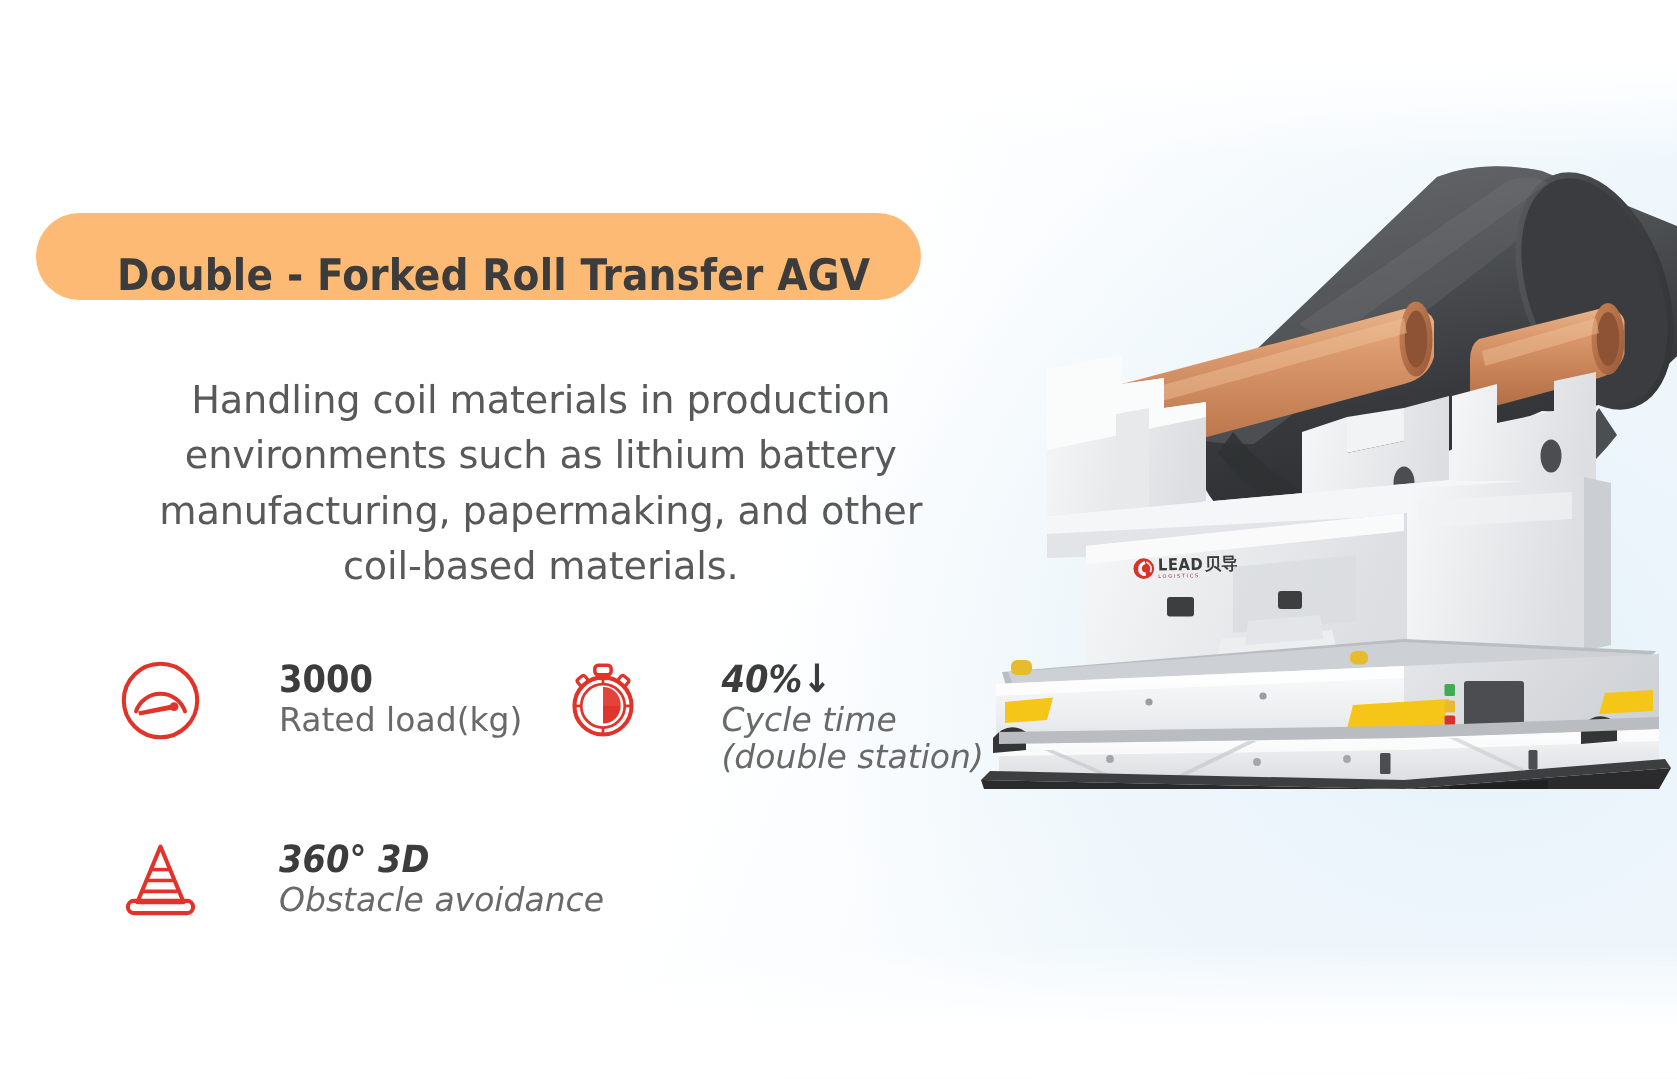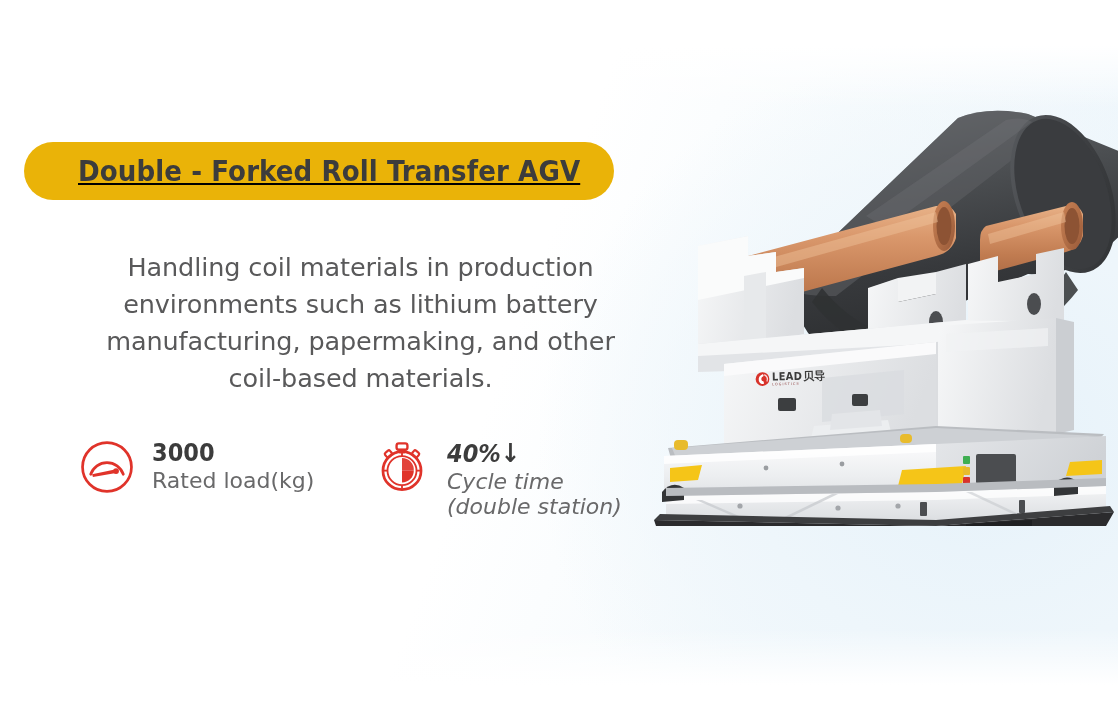--- a/index.html
+++ b/index.html
@@ -25,23 +25,23 @@
   }
   #bg-bottom-fade {
     position: absolute; left: 0; right: 0; bottom: 0; height: 90px;
     background: linear-gradient(rgba(255,255,255,0) 0%, #ffffff 62%, #ffffff 100%);
   }
 
   
   #title-pill {
     position: absolute; left: 24px; top: 142px;
     width: 590px; height: 58px;
-    background: #eab308;
+    background: #fdba74;
     border-radius: 29px;
-    display: flex; align-items: center; text-decoration: underline;
+    display: flex; align-items: flex-end;
   }
   #title-text {
     margin-left: 54px;
     font-size: 29px;
     font-weight: bold;
     color: #3c3c3c;
     letter-spacing: 0.1px;
     white-space: nowrap;
     font-family: "DejaVu Sans Condensed", "Liberation Sans Narrow", "Liberation Sans", sans-serif;
   }
@@ -59,21 +59,21 @@
   }
 
   
   #features {
     position: absolute; left: 78px; top: 436px;
     width: 560px;
   }
   .feature-row { display: flex; }
   .feature-row.row-1 { height: 120px; }
   .feature {
-    display: flex; align-items: flex-start;
+    display: flex; align-items: flex-start; gap: 34px;
   }
   .feature.col-1 { width: 295px; }
   .feature.col-2 { width: 265px; font-style: italic; }
   .feat-icon {
     width: 58px; height: 58px;
     flex: 0 0 58px;
     margin-top: 2px;
   }
   .feat-icon svg { display: block; width: 58px; height: 58px; }
   .feat-text { margin-left: 16px; padding-top: 2px; }
@@ -369,15 +369,30 @@
         <div class="feat-label">Cycle time</div>
         <div class="feat-label">(double station)</div>
       </div>
     </div>
 
   </div>
 
   <div class="feature-row row-2">
 
 
+    <div class="feature col-2">
+      <span class="feat-icon">
+        <svg viewBox="0 0 64 64">
+          <path d="M32 7 L49 48 L15 48 Z" fill="none" stroke="#e0332a" stroke-width="3" stroke-linejoin="round"></path>
+          <line x1="24" y1="24" x2="40" y2="24" stroke="#e0332a" stroke-width="2.6"></line>
+          <line x1="21" y1="32" x2="43" y2="32" stroke="#e0332a" stroke-width="2.6"></line>
+          <line x1="18" y1="40" x2="46" y2="40" stroke="#e0332a" stroke-width="2.6"></line>
+          <rect x="8" y="47" width="48" height="9" rx="4.5" fill="none" stroke="#e0332a" stroke-width="3"></rect>
+        </svg>
+      </span>
+      <div class="feat-text">
+        <div class="feat-value">360° 3D</div>
+        <div class="feat-label">Obstacle avoidance</div>
+      </div>
+    </div>
 
   </div>
 </div>
 
 </body></html>

